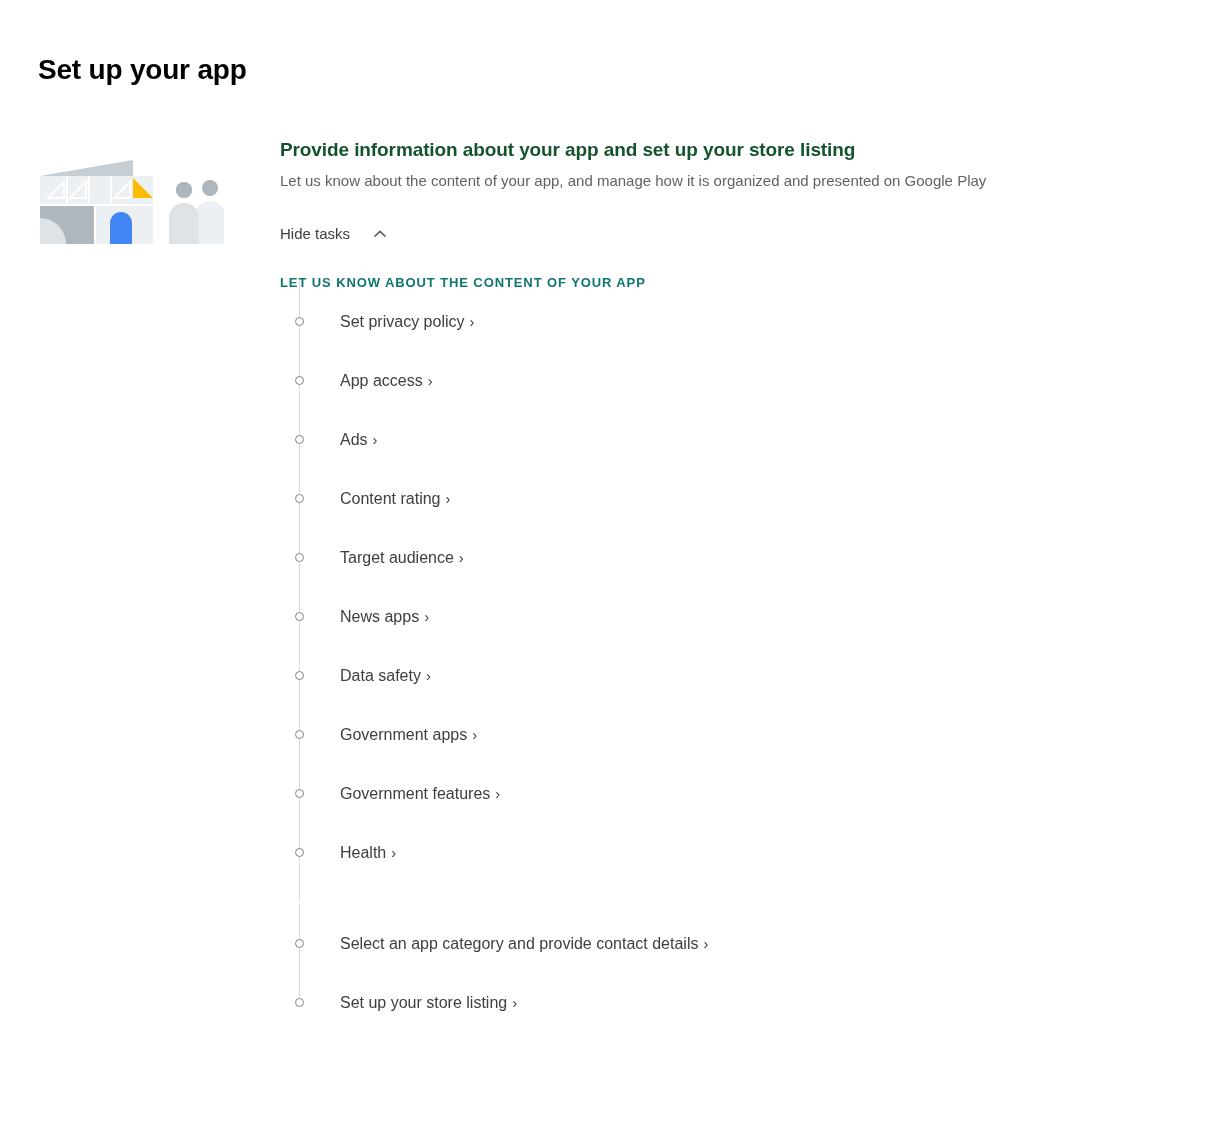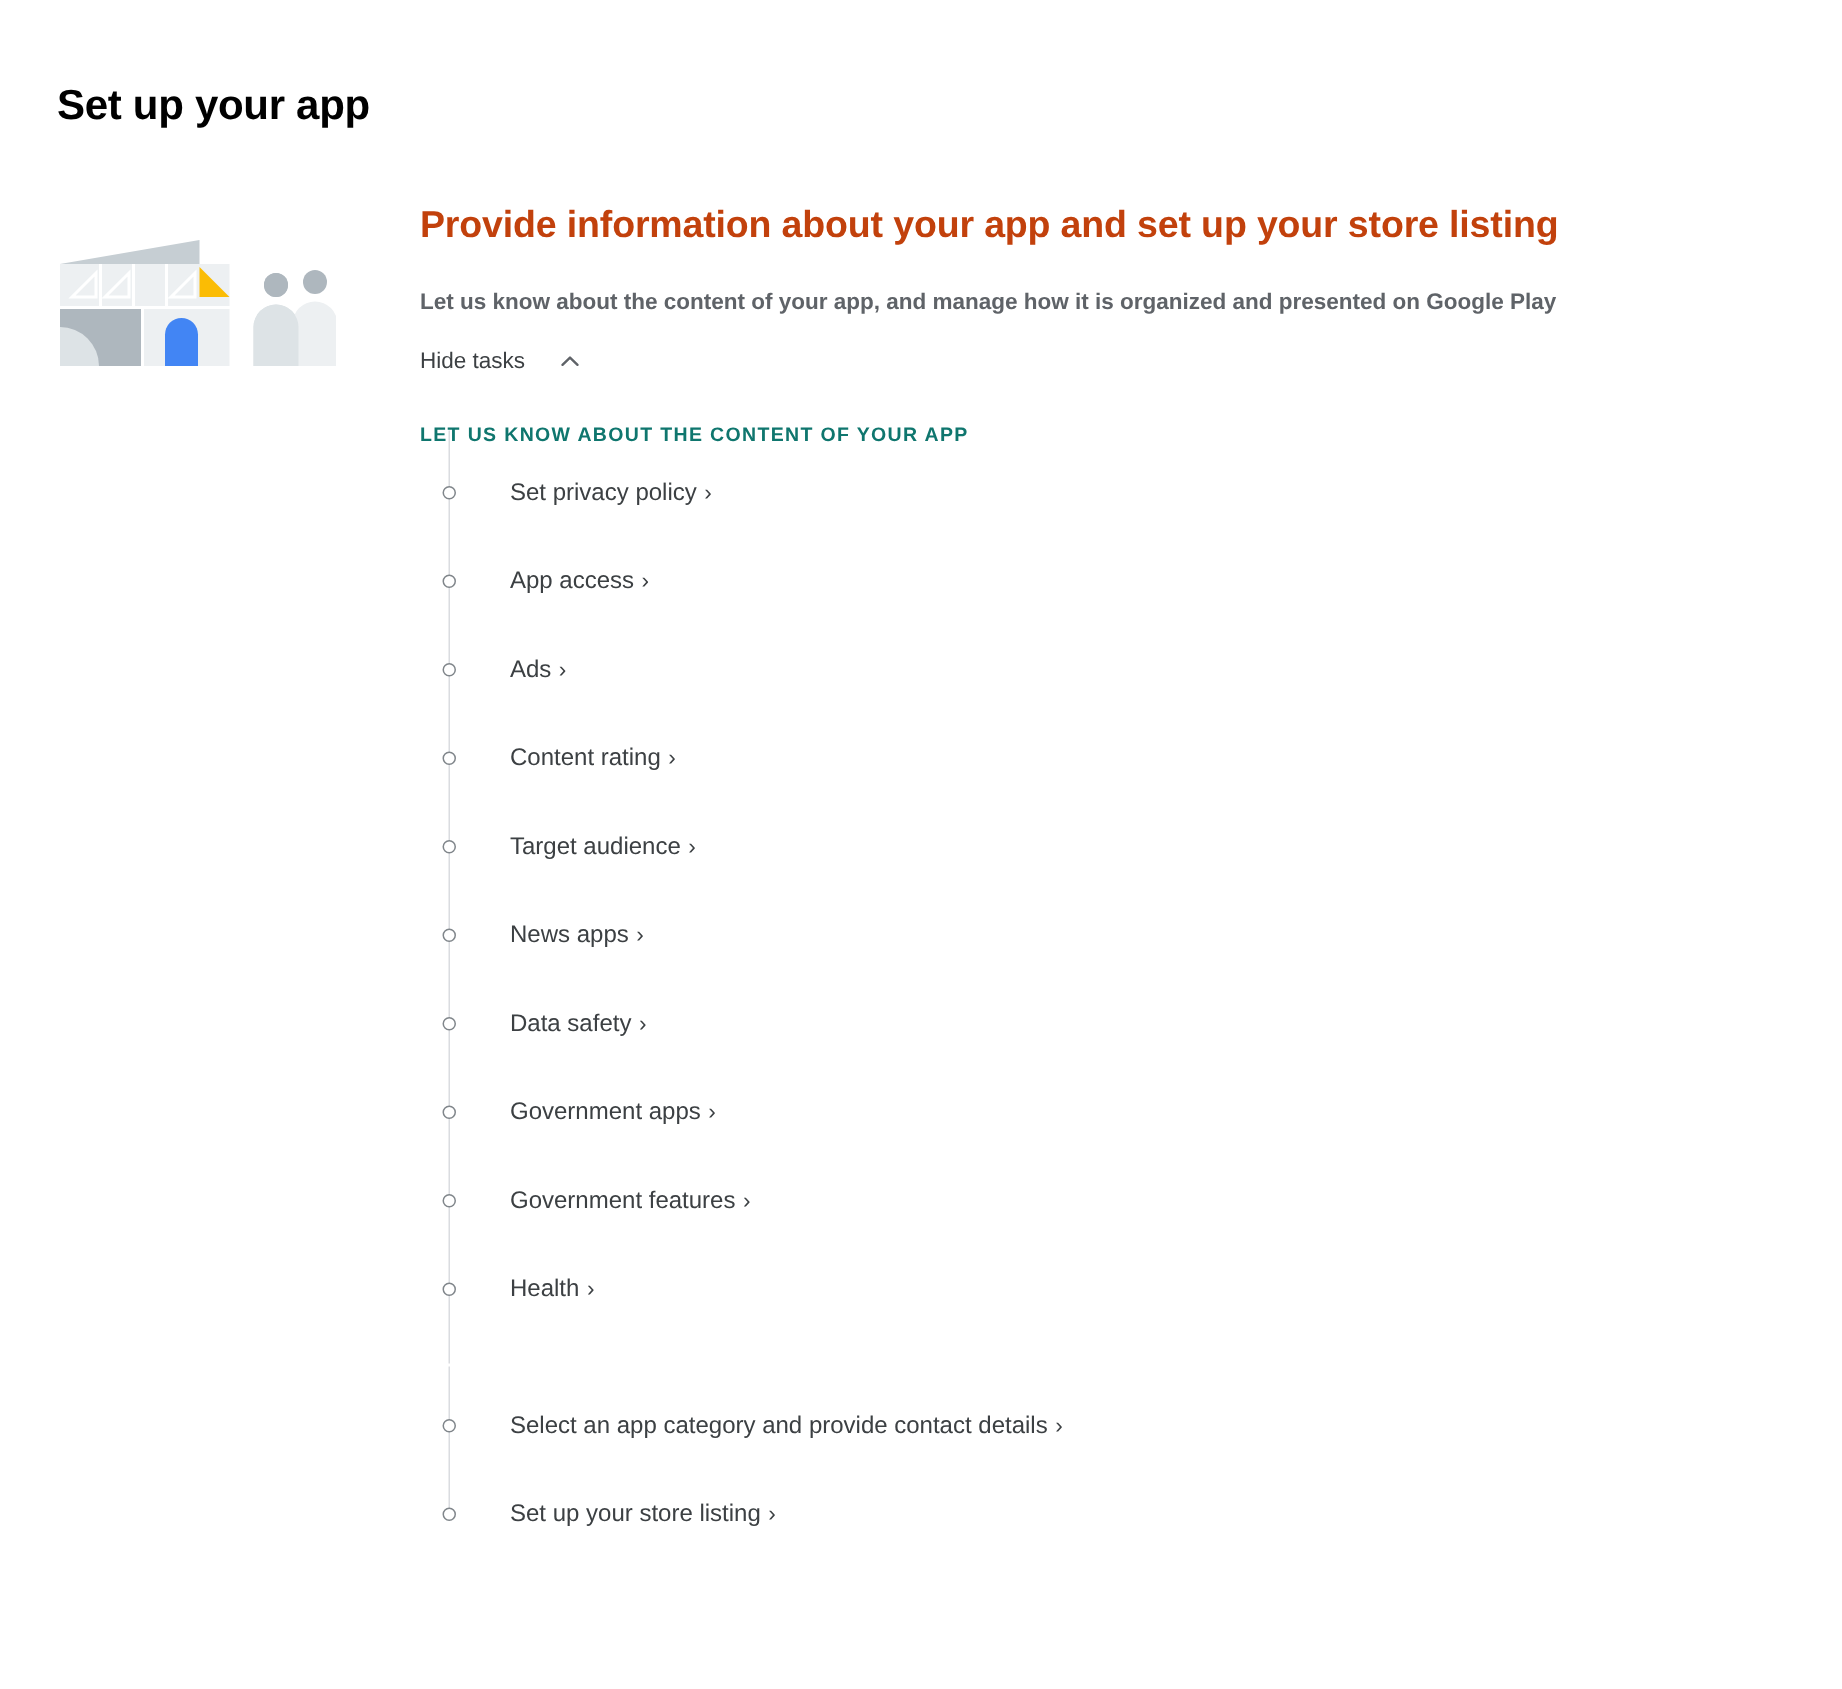--- a/index.html
+++ b/index.html
@@ -39,39 +39,39 @@
   }
 
   
   .content {
     position: absolute;
     left: 280px;
     top: 136px;
     width: 920px;
   }
   .card-title {
-    font-size: 25px;
+    font-size: 19px;
     line-height: 28px;
     font-weight: 700;
     letter-spacing: -0.1px;
-    color: #c2410c;
+    color: #14532d;
     white-space: nowrap;
   }
   .card-desc {
-    margin-top: 27px;
+    margin-top: 6px;
     font-size: 15px;
     line-height: 22px;
-    font-weight: 700;
+    font-weight: 400;
     color: #5f6368;
     white-space: nowrap;
   }
 
   
   .toggle-row {
-    margin-top: 18px;
+    margin-top: 32px;
     display: inline-flex;
     align-items: center;
     gap: 21px;
     cursor: pointer;
     user-select: none;
   }
   .toggle-label {
     font-size: 15px;
     line-height: 20px;
     color: #3c4043;

